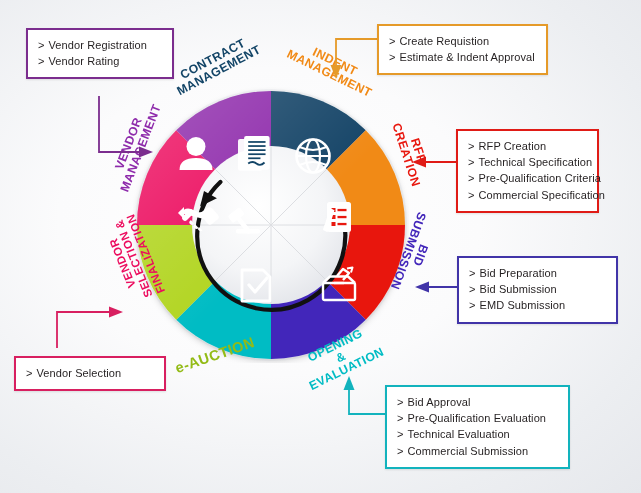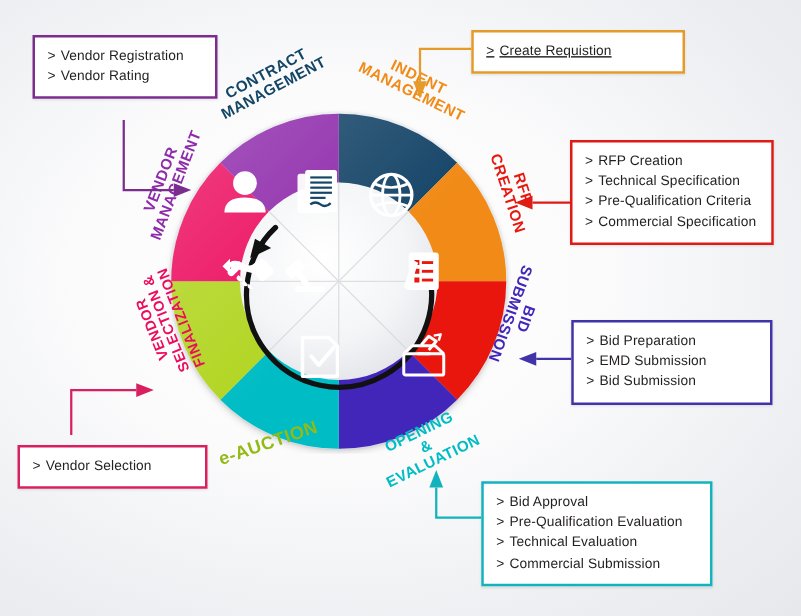--- a/index.html
+++ b/index.html
@@ -27,22 +27,22 @@
   .callout .line{
     font-size:11px;
     color:#231f20;
     line-height:16.2px;
     white-space:nowrap;
     letter-spacing:.1px;
   }
   .callout .line .gt{margin-right:4px;}
 
   #cb-vendor-mgmt{left:26px;top:28px;width:148px;border-color:#7b2d8e;}
-  #cb-indent{left:377px;top:24px;width:171px;border-color:#e59a29;text-decoration:underline;}
-  #cb-rfp{left:456px;top:112px;width:163px;border-color:#e01b16;}
+  #cb-indent{left:377px;top:24px;width:171px;border-color:#e59a29;}
+  #cb-rfp{left:456px;top:129px;width:143px;border-color:#e01b16;}
   #cb-bid-sub{left:457px;top:256px;width:161px;border-color:#4134a8;}
   #cb-open-eval{left:385px;top:385px;width:185px;border-color:#12b3bd;}
   #cb-vendor-sel{left:14px;top:356px;width:152px;border-color:#d81f60;}
 
   
   .conn{position:absolute;z-index:35;}
 
   
   #wheel{
     position:absolute;left:133px;top:87px;width:276px;height:276px;z-index:20;
@@ -250,33 +250,34 @@
     <polygon points="74,8 60,2.5 60,13.5" fill="#d81f60"></polygon>
   </svg>
 
   <div class="callout" id="cb-vendor-mgmt">
     <div class="line"><span class="gt">&gt;</span><span>Vendor Registration</span></div>
     <div class="line"><span class="gt">&gt;</span><span>Vendor Rating</span></div>
   </div>
 
   <div class="callout" id="cb-indent">
     <div class="line"><span class="gt">&gt;</span><span>Create Requistion</span></div>
+    <div class="line"><span class="gt">&gt;</span><span>Estimate &amp; Indent Approval</span></div>
   </div>
 
   <div class="callout" id="cb-rfp">
     <div class="line"><span class="gt">&gt;</span><span>RFP Creation</span></div>
     <div class="line"><span class="gt">&gt;</span><span>Technical Specification</span></div>
     <div class="line"><span class="gt">&gt;</span><span>Pre-Qualification Criteria</span></div>
     <div class="line"><span class="gt">&gt;</span><span>Commercial Specification</span></div>
   </div>
 
   <div class="callout" id="cb-bid-sub">
     <div class="line"><span class="gt">&gt;</span><span>Bid Preparation</span></div>
+    <div class="line"><span class="gt">&gt;</span><span>Bid Submission</span></div>
     <div class="line"><span class="gt">&gt;</span><span>EMD Submission</span></div>
-    <div class="line"><span class="gt">&gt;</span><span>Bid Submission</span></div>
   </div>
 
   <div class="callout" id="cb-open-eval">
     <div class="line"><span class="gt">&gt;</span><span>Bid Approval</span></div>
     <div class="line"><span class="gt">&gt;</span><span>Pre-Qualification Evaluation</span></div>
     <div class="line"><span class="gt">&gt;</span><span>Technical Evaluation</span></div>
     <div class="line"><span class="gt">&gt;</span><span>Commercial Submission</span></div>
   </div>
 
   <div class="callout" id="cb-vendor-sel">

